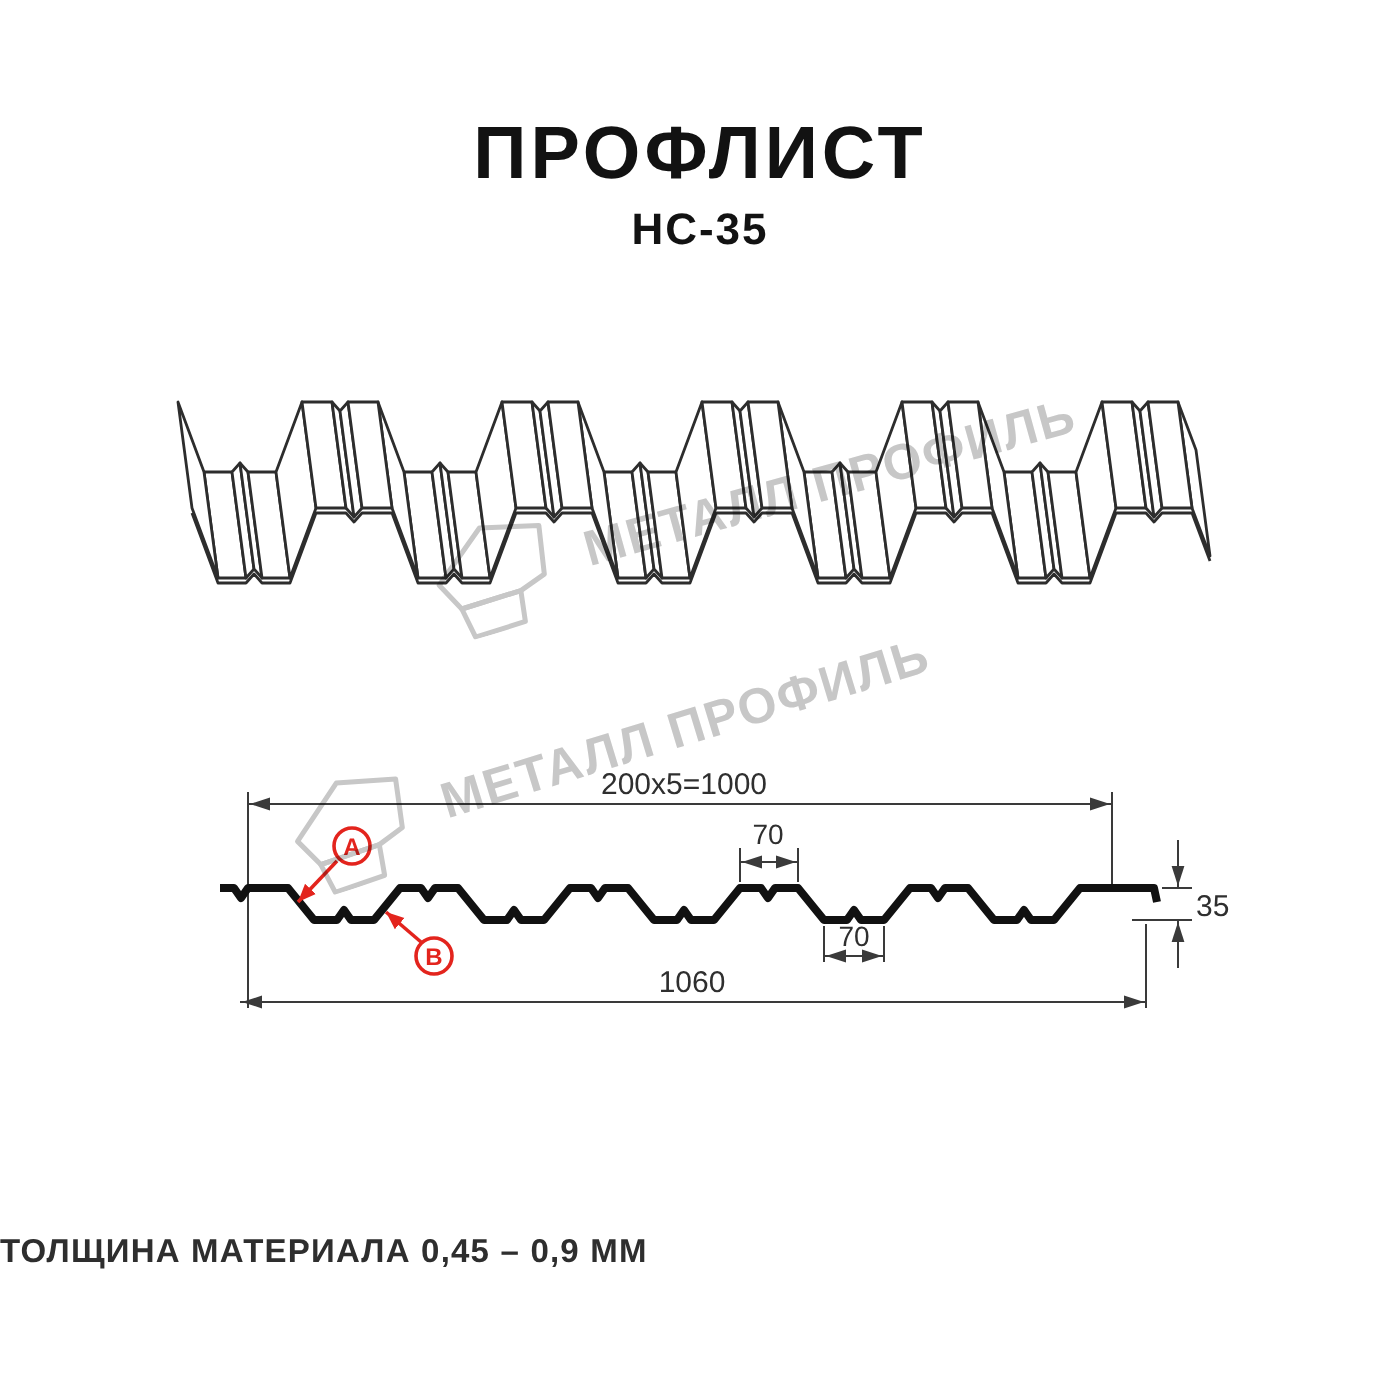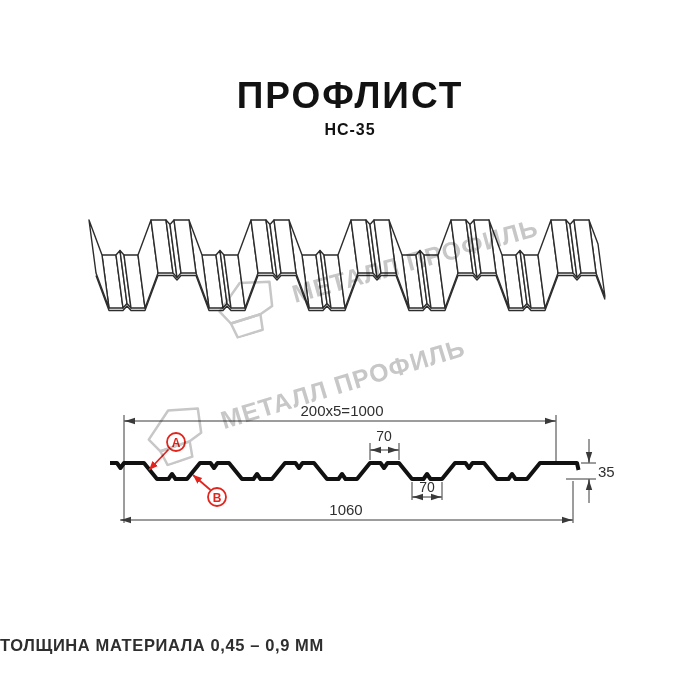--- a/index.html
+++ b/index.html
@@ -1,20 +1,20 @@
 <!DOCTYPE html>
 <html><head>
 <meta charset="utf-8">
 <style>
   html,body{margin:0;padding:0;background:#ffffff;}
   .page{position:relative;width:700px;height:676px;background:#ffffff;overflow:hidden;
-        font-family:"Liberation Sans",sans-serif;margin-top:19px;}
+        font-family:"Liberation Sans",sans-serif;}
   .hdr{position:absolute;left:0;width:700px;text-align:center;color:#121212;}
   .title{top:56px;font-size:37px;font-weight:700;letter-spacing:2px;}
-  .subtitle{top:102px;font-size:16px;font-weight:700;letter-spacing:1px;}
+  .subtitle{top:102px;font-size:22px;font-weight:700;letter-spacing:1px;}
   .footer{position:absolute;left:0;top:617px;width:700px;text-align:left;
           font-size:16.5px;font-weight:700;letter-spacing:.6px;color:#2e2e2e;}
   .drawsvg{position:absolute;left:0;top:0;}
   .wm{position:absolute;display:flex;align-items:center;gap:9px;color:#c7c7c7;
       font-weight:700;font-size:25px;letter-spacing:1px;white-space:nowrap;
       transform-origin:0 100%;mix-blend-mode:multiply;z-index:5;}
   #wm1{left:222px;top:268px;transform:rotate(-15.5deg);}
   #wm2{left:152px;top:396px;transform:rotate(-17deg);}
   svg text{font-family:"Liberation Sans",sans-serif;}
   .dimtxt{font-size:15px;fill:#2f2f2f;}

